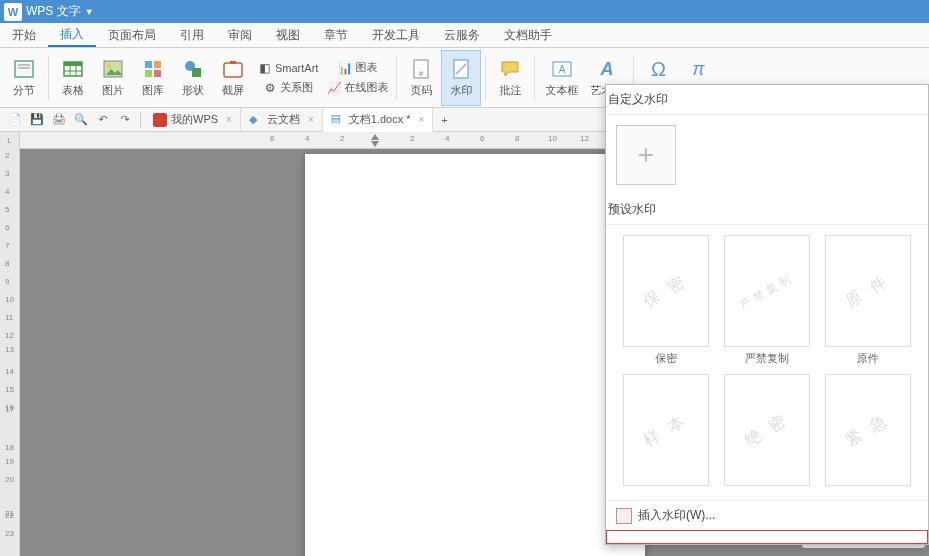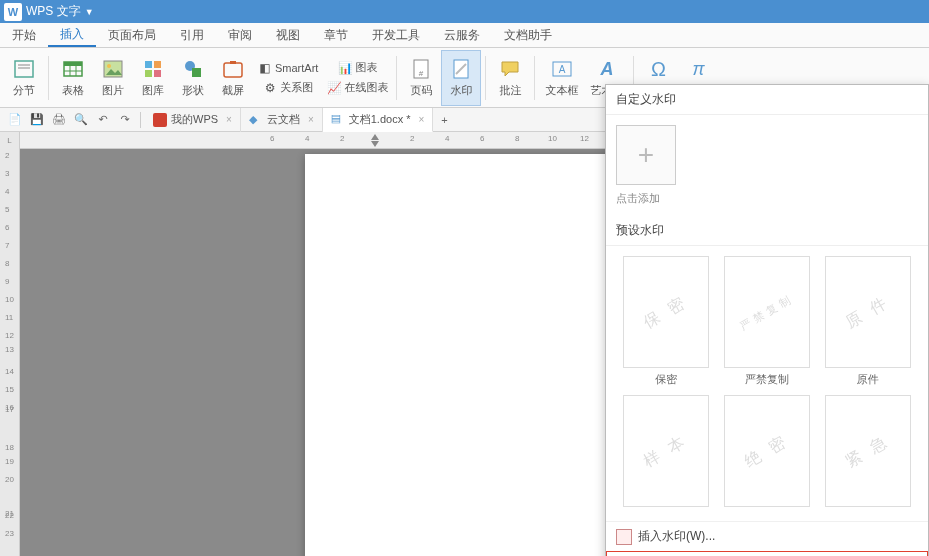--- a/index.html
+++ b/index.html
@@ -36,21 +36,21 @@
 .ruler-h .num { position: absolute; top: 2px; }
 .ruler-h .mk { position: absolute; top: 0; width: 8px; height: 8px; }
 
 .editor-area { display: flex; height: 407px; background: #8a8a8a; }
 .ruler-v { width: 20px; background: #e8e8e8; border-right: 1px solid #ccc; position: relative; font-size: 8px; color: #888; }
 .ruler-v .num { position: absolute; left: 5px; }
 .page-wrap { flex: 1; display: flex; justify-content: center; padding-top: 5px; overflow: hidden; }
 .page { width: 340px; background: #fff; box-shadow: 0 2px 8px rgba(0,0,0,0.3); height: 700px; }
 
 .dropdown { position: absolute; right: 0; top: 84px; width: 324px; background: #fff; border: 1px solid #bbb; box-shadow: 0 3px 10px rgba(0,0,0,0.25); z-index: 100; }
-.dd-sect { padding: 6px 10px; font-size: 12px; color: #444; border-bottom: 1px solid #eee; }
+.dd-sect { padding: 6px 2px; font-size: 12px; color: #444; border-bottom: 1px solid #eee; }
 .dd-body { padding: 10px; }
 .dd-add { width: 60px; height: 60px; border: 1px solid #ccc; display: flex; align-items: center; justify-content: center; font-size: 28px; color: #bbb; background: #fafafa; }
 .dd-add-lbl { font-size: 11px; color: #888; margin-top: 6px; }
 .dd-grid { display: grid; grid-template-columns: repeat(3, 1fr); gap: 8px; padding: 10px 14px; }
 .dd-th { display: flex; flex-direction: column; align-items: center; }
 .dd-th .thumb { width: 86px; height: 112px; border: 1px solid #ddd; display: flex; align-items: center; justify-content: center; background: #fff; }
 .dd-th .thumb span { transform: rotate(-30deg); font-size: 16px; color: #ddd; letter-spacing: 4px; font-family: "KaiTi", serif; white-space: nowrap; }
 .dd-th .thumb.b span { font-size: 11px; }
 .dd-th .lbl { font-size: 11px; color: #666; margin-top: 4px; }
 .dd-item { padding: 6px 10px; font-size: 12px; color: #444; display: flex; align-items: center; border-top: 1px solid #f0f0f0; }
@@ -305,21 +305,20 @@
     <div class="page"></div>
   </div>
 </div>
 
 <div class="dropdown">
   <div class="dd-sect">自定义水印</div>
   <div class="dd-body">
     <div class="dd-add">
       <span>+</span>
     </div>
-    <div class="dd-add-lbl">点击添加</div>
   </div>
   <div class="dd-sect">预设水印</div>
   <div class="dd-grid">
     <div class="dd-th">
       <div class="thumb">
           <span>保 密</span>
         </div>
       <div class="lbl">保密</div>
     </div>
     <div class="dd-th">

